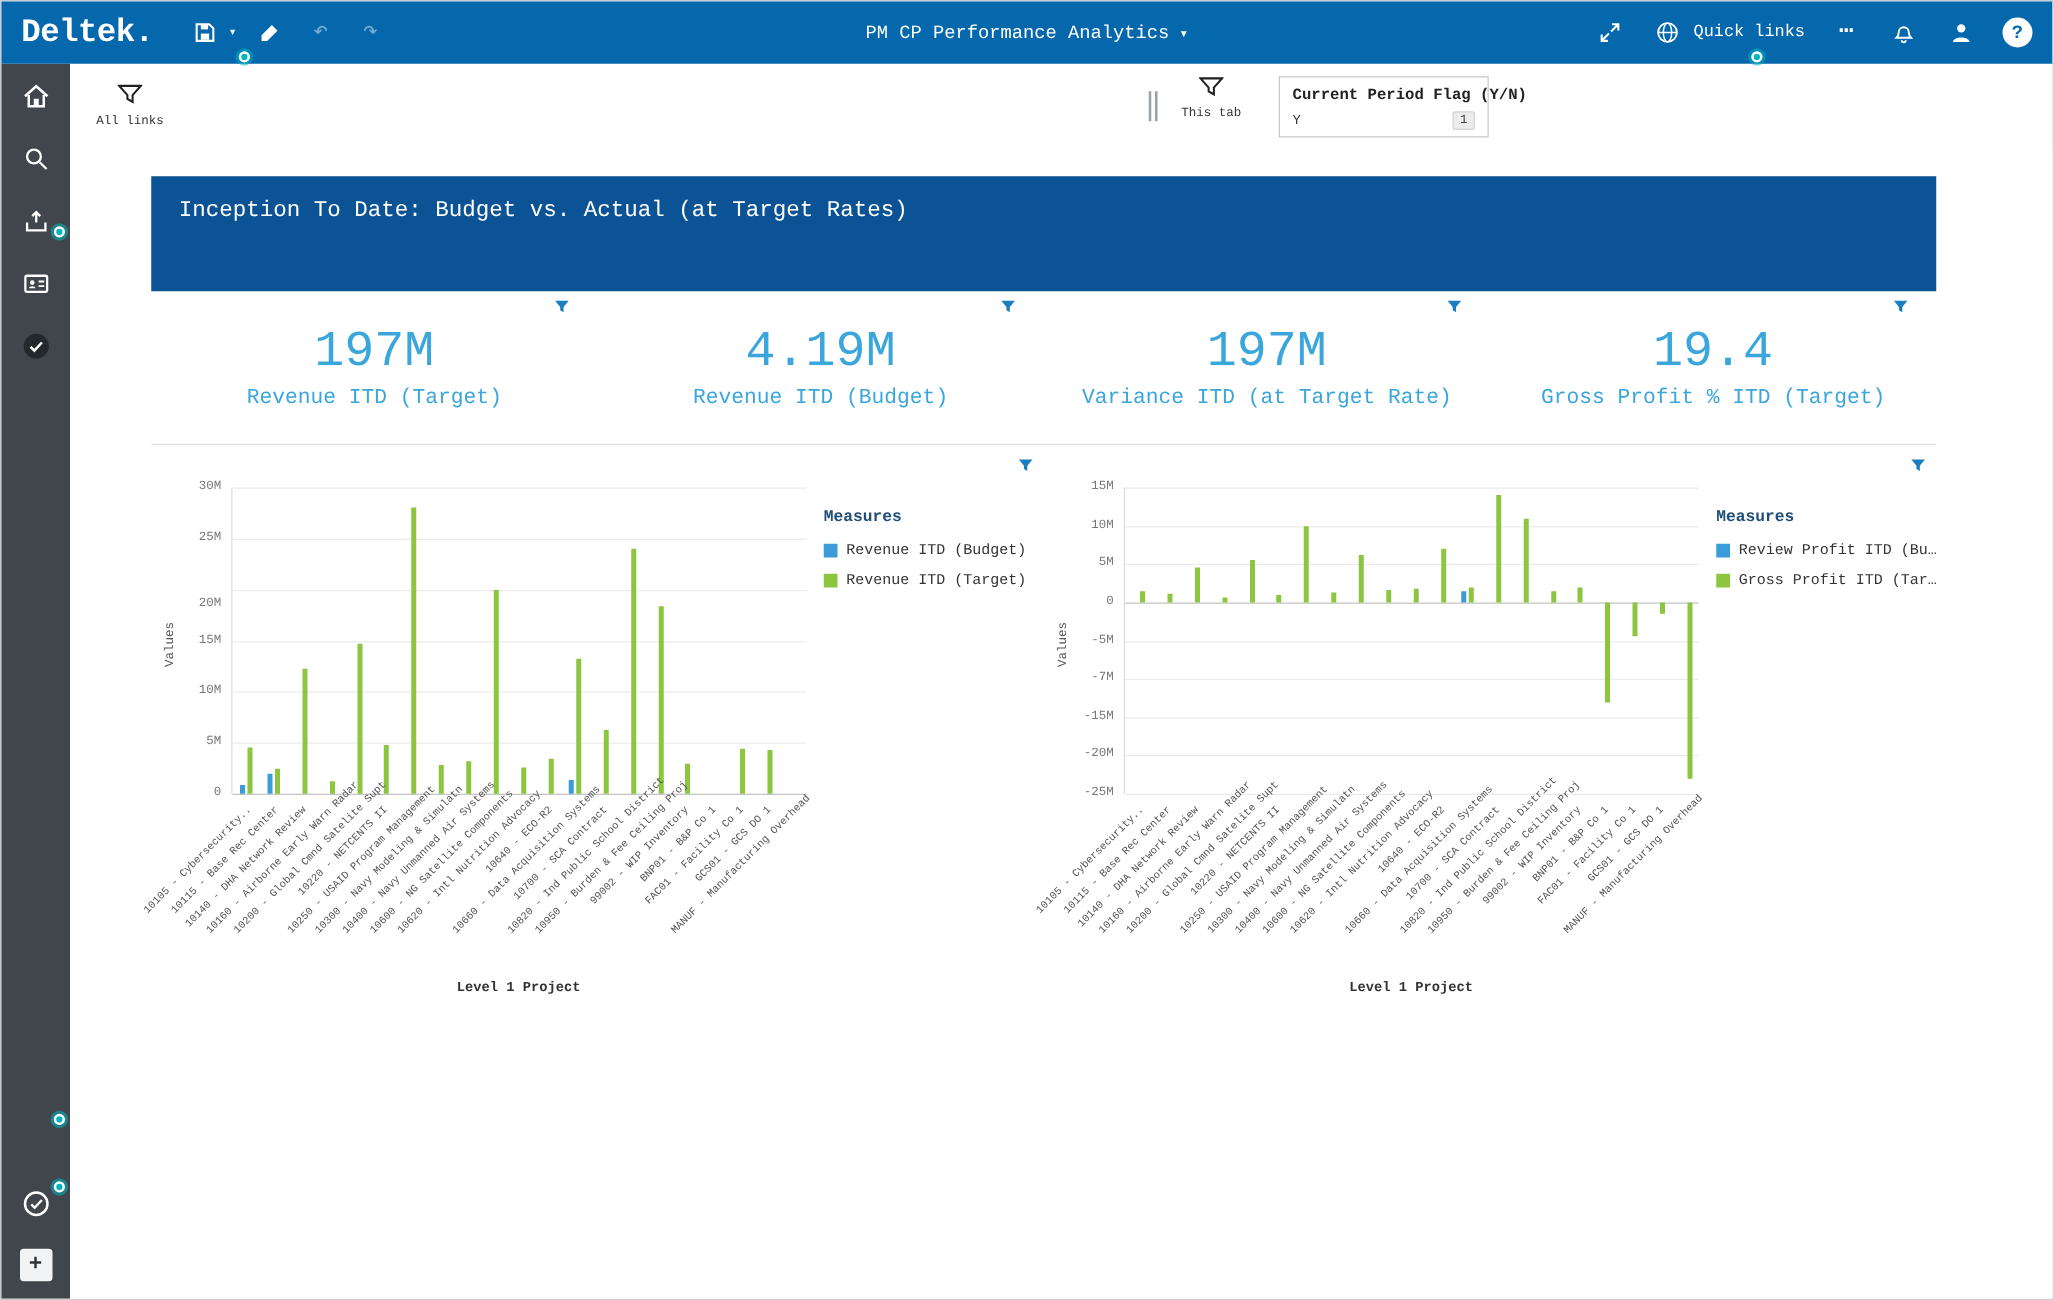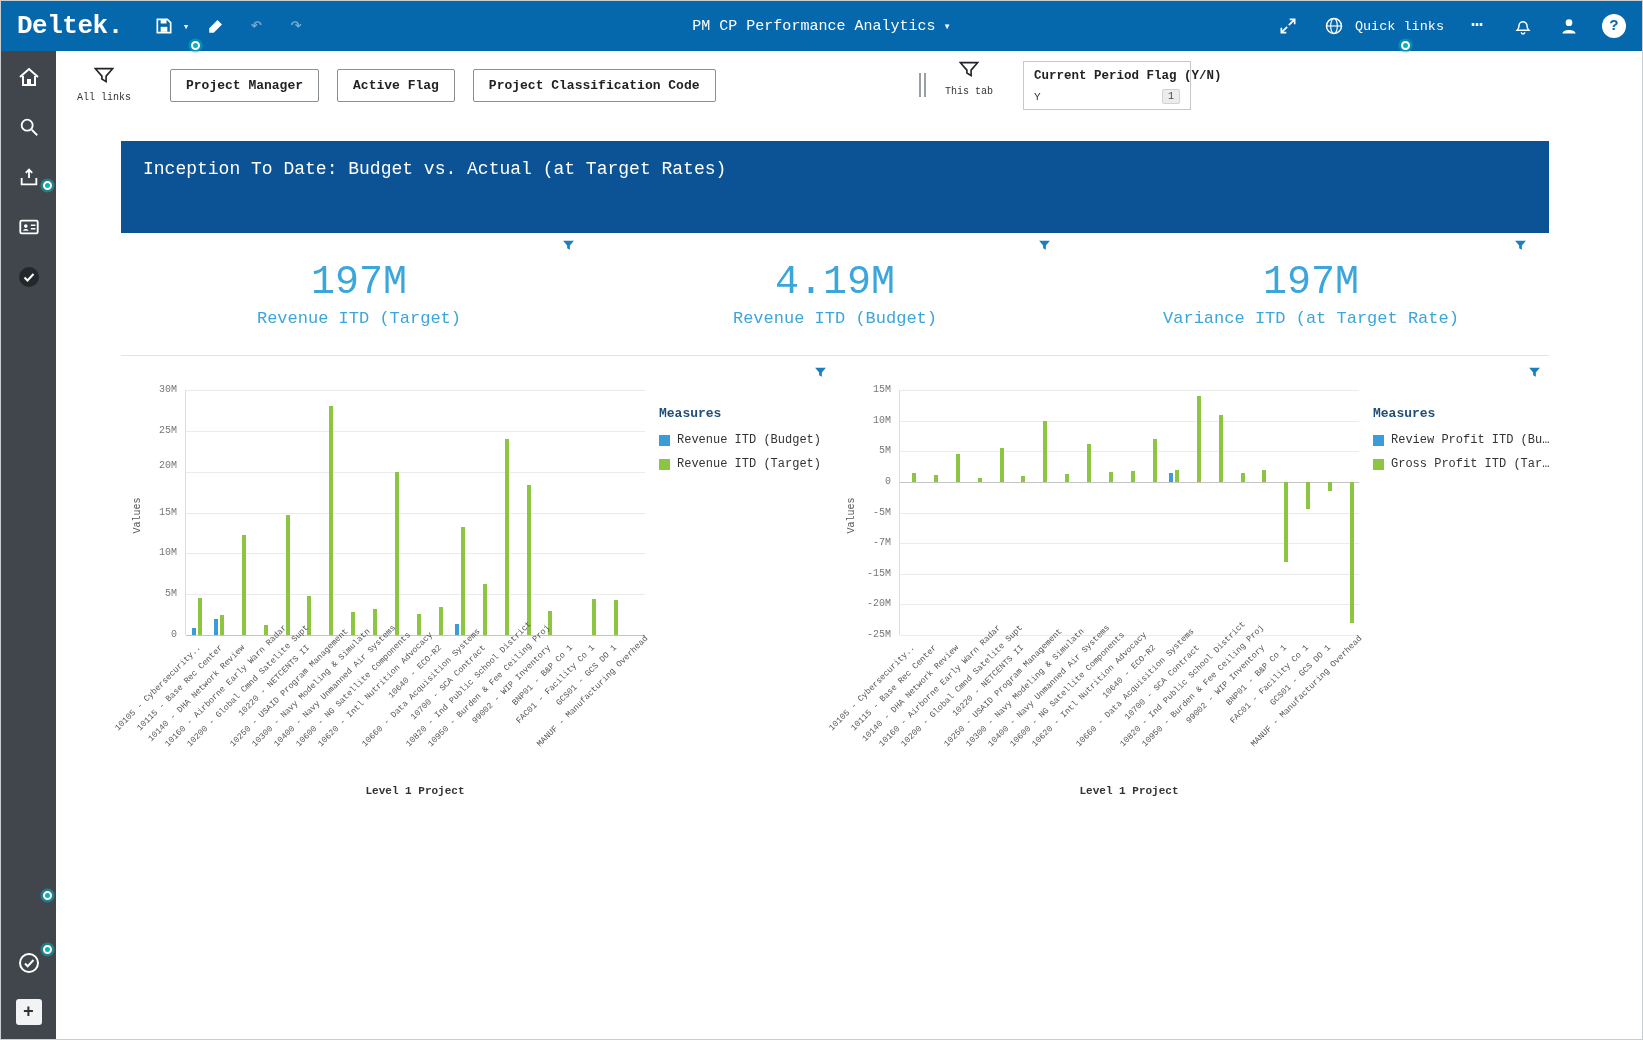--- a/index.html
+++ b/index.html
@@ -248,25 +248,20 @@
       <div class="filterbar">
         <div class="ftab-group">
           <span>
             <svg width="20" height="17" viewBox="0 0 22 18">
                 <path d="M1.5 1.5h19l-7.2 8.2v6l-4.6-2.8v-3.2z" stroke="#222" stroke-width="1.8" fill="none"></path>
               </svg>
           </span>
           <span class="ftab-label">All links</span>
         </div>
 
-        <div class="fbtn-row">
-          <button class="fbtn">Project Manager</button>
-          <button class="fbtn">Active Flag</button>
-          <button class="fbtn">Project Classification Code</button>
-        </div>
 
         <div class="grip"></div>
 
         <div class="right-filters">
           <div class="ftab-group">
             <span>
               <svg width="20" height="17" viewBox="0 0 22 18">
                   <path d="M1.5 1.5h19l-7.2 8.2v6l-4.6-2.8v-3.2z" stroke="#222" stroke-width="1.8" fill="none"></path>
                 </svg>
             </span>
@@ -308,40 +303,49 @@
             <div class="kpi-label">Revenue ITD (Budget)</div>
           </div>
           <div class="kpi">
             <span class="funnel-wrap">
               <svg width="13" height="13" viewBox="0 0 24 24">
                   <path d="M2 3h20l-7.5 9v8l-5-3v-5z" fill="#1A7FC0"></path>
                 </svg>
             </span>
             <div class="kpi-val">197M</div>
             <div class="kpi-label">Variance ITD (at Target Rate)</div>
+          </div>
+          <div class="kpi">
+            <span class="funnel-wrap">
+              <svg width="13" height="13" viewBox="0 0 24 24">
+                  <path d="M2 3h20l-7.5 9v8l-5-3v-5z" fill="#1A7FC0"></path>
+                </svg>
+            </span>
+            <div class="kpi-val">19.4</div>
+            <div class="kpi-label">Gross Profit % ITD (Target)</div>
           </div>
         </div>
         <div class="rule"></div>
 
         <div class="charts">
 
           <div class="chart-block">
             <span class="funnel-wrap">
               <svg width="13" height="13" viewBox="0 0 24 24">
                   <path d="M2 3h20l-7.5 9v8l-5-3v-5z" fill="#1A7FC0"></path>
                 </svg>
             </span>
             <div class="chart-body">
               <div class="ylab-col">
                 <span class="ylab">Values</span>
               </div>
               <div class="yticks">
                   <div class="ytick" style="top: -6px;">30M</div>
                   <div class="ytick" style="top: 34.8333px;">25M</div>
-                  <div class="ytick" style="top: 70px;">20M</div>
+                  <div class="ytick" style="top: 88px;">20M</div>
                   <div class="ytick" style="top: 116.5px;">15M</div>
                   <div class="ytick" style="top: 157.333px;">10M</div>
                   <div class="ytick" style="top: 198.167px;">5M</div>
                   <div class="ytick" style="top: 239px;">0</div>
                 </div>
               <div class="plot">
                   <div class="gridline" style="top: 0px;"></div>
                   <div class="gridline" style="top: 40.8333px;"></div>
                   <div class="gridline" style="top: 81.6667px;"></div>
                   <div class="gridline" style="top: 122.5px;"></div>

